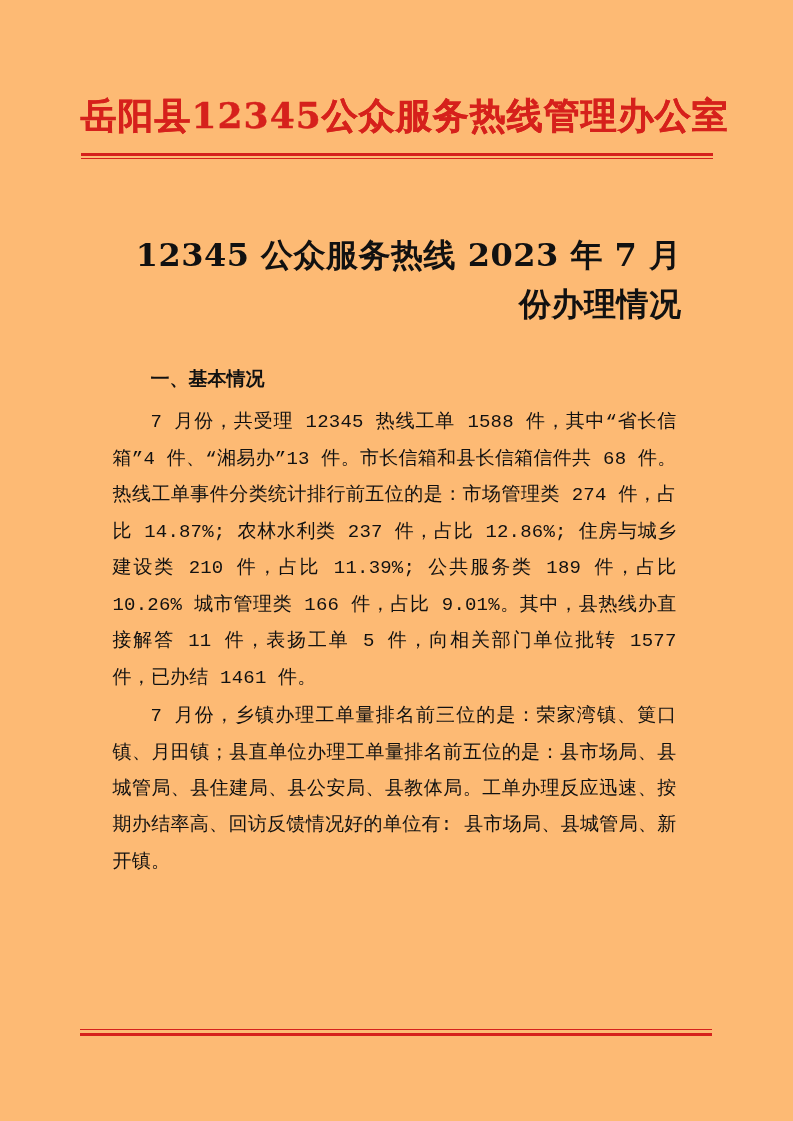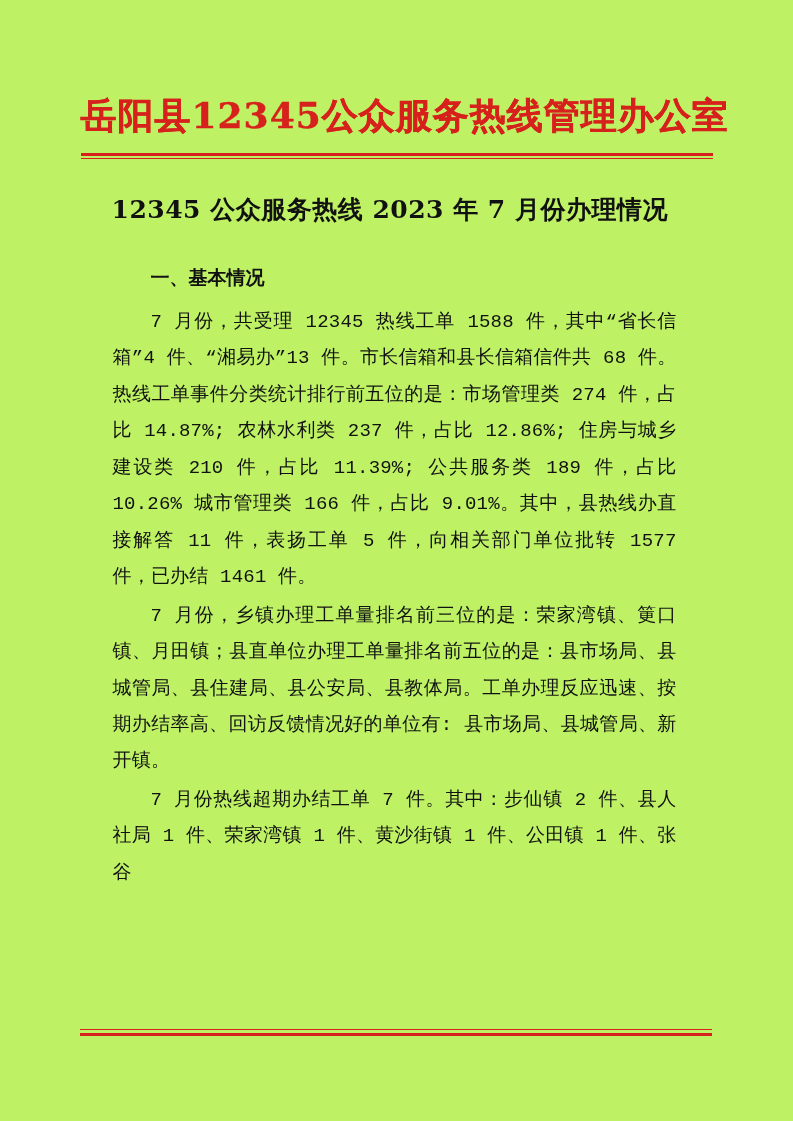--- a/index.html
+++ b/index.html
@@ -15,21 +15,21 @@
     position: relative;
     overflow: hidden;
   }
 
   .page {
     width: 793px;
     height: 1121px;
     box-sizing: border-box;
     padding: 0;
     position: relative;
-    background: #bef264;
+    background: #fdba74;
   }
 
   
   .masthead {
     margin: 0 auto;
     padding-top: 96px;
     width: 632px;
     text-align: center;
   }
   .masthead-title {
@@ -52,25 +52,25 @@
   }
   .rule-thin {
     height: 1px;
     background: #d6211c;
     width: 100%;
     margin-top: 2px;
   }
 
   
   .doc-title {
-    margin: 32px auto 0 auto;
+    margin: 72px auto 0 auto;
     width: 570px;
-    text-align: left;
+    text-align: right;
     font-weight: bold;
-    font-size: 25px;
+    font-size: 32px;
     line-height: 1.55;
     color: #111;
     letter-spacing: 0.5px;
   }
   .doc-title .line2 {
     letter-spacing: 14px;
     display: block;
     padding-left: 14px;
   }
 
@@ -133,21 +133,20 @@
 
   <div class="doc-title">
     <span>12345 公众服务热线 2023 年 7 月份办理情况</span>
   </div>
 
   <div class="body-wrap">
     <div class="section-heading">一、基本情况</div>
 
     <p class="para">7 月份，共受理 12345 热线工单 1588 件，其中“省长信箱”4 件、“湘易办”13 件。市长信箱和县长信箱信件共 68 件。热线工单事件分类统计排行前五位的是：市场管理类 274 件，占比 14.87%; 农林水利类 237 件，占比 12.86%; 住房与城乡建设类 210 件，占比 11.39%; 公共服务类 189 件，占比 10.26% 城市管理类 166 件，占比 9.01%。其中，县热线办直接解答 11 件，表扬工单 5 件，向相关部门单位批转 1577 件，已办结 1461 件。</p>
     <p class="para">7 月份，乡镇办理工单量排名前三位的是：荣家湾镇、筻口镇、月田镇；县直单位办理工单量排名前五位的是：县市场局、县城管局、县住建局、县公安局、县教体局。工单办理反应迅速、按期办结率高、回访反馈情况好的单位有: 县市场局、县城管局、新开镇。</p>
-    <p class="para">7 月份热线超期办结工单 7 件。其中：步仙镇 2 件、县人社局 1 件、荣家湾镇 1 件、黄沙街镇 1 件、公田镇 1 件、张谷</p>
   </div>
 
   <div class="footer-rule-wrap">
     <div class="footer-rule-thin"></div>
     <div class="footer-rule-thick"></div>
   </div>
 
 </div>
 
 </body></html>

